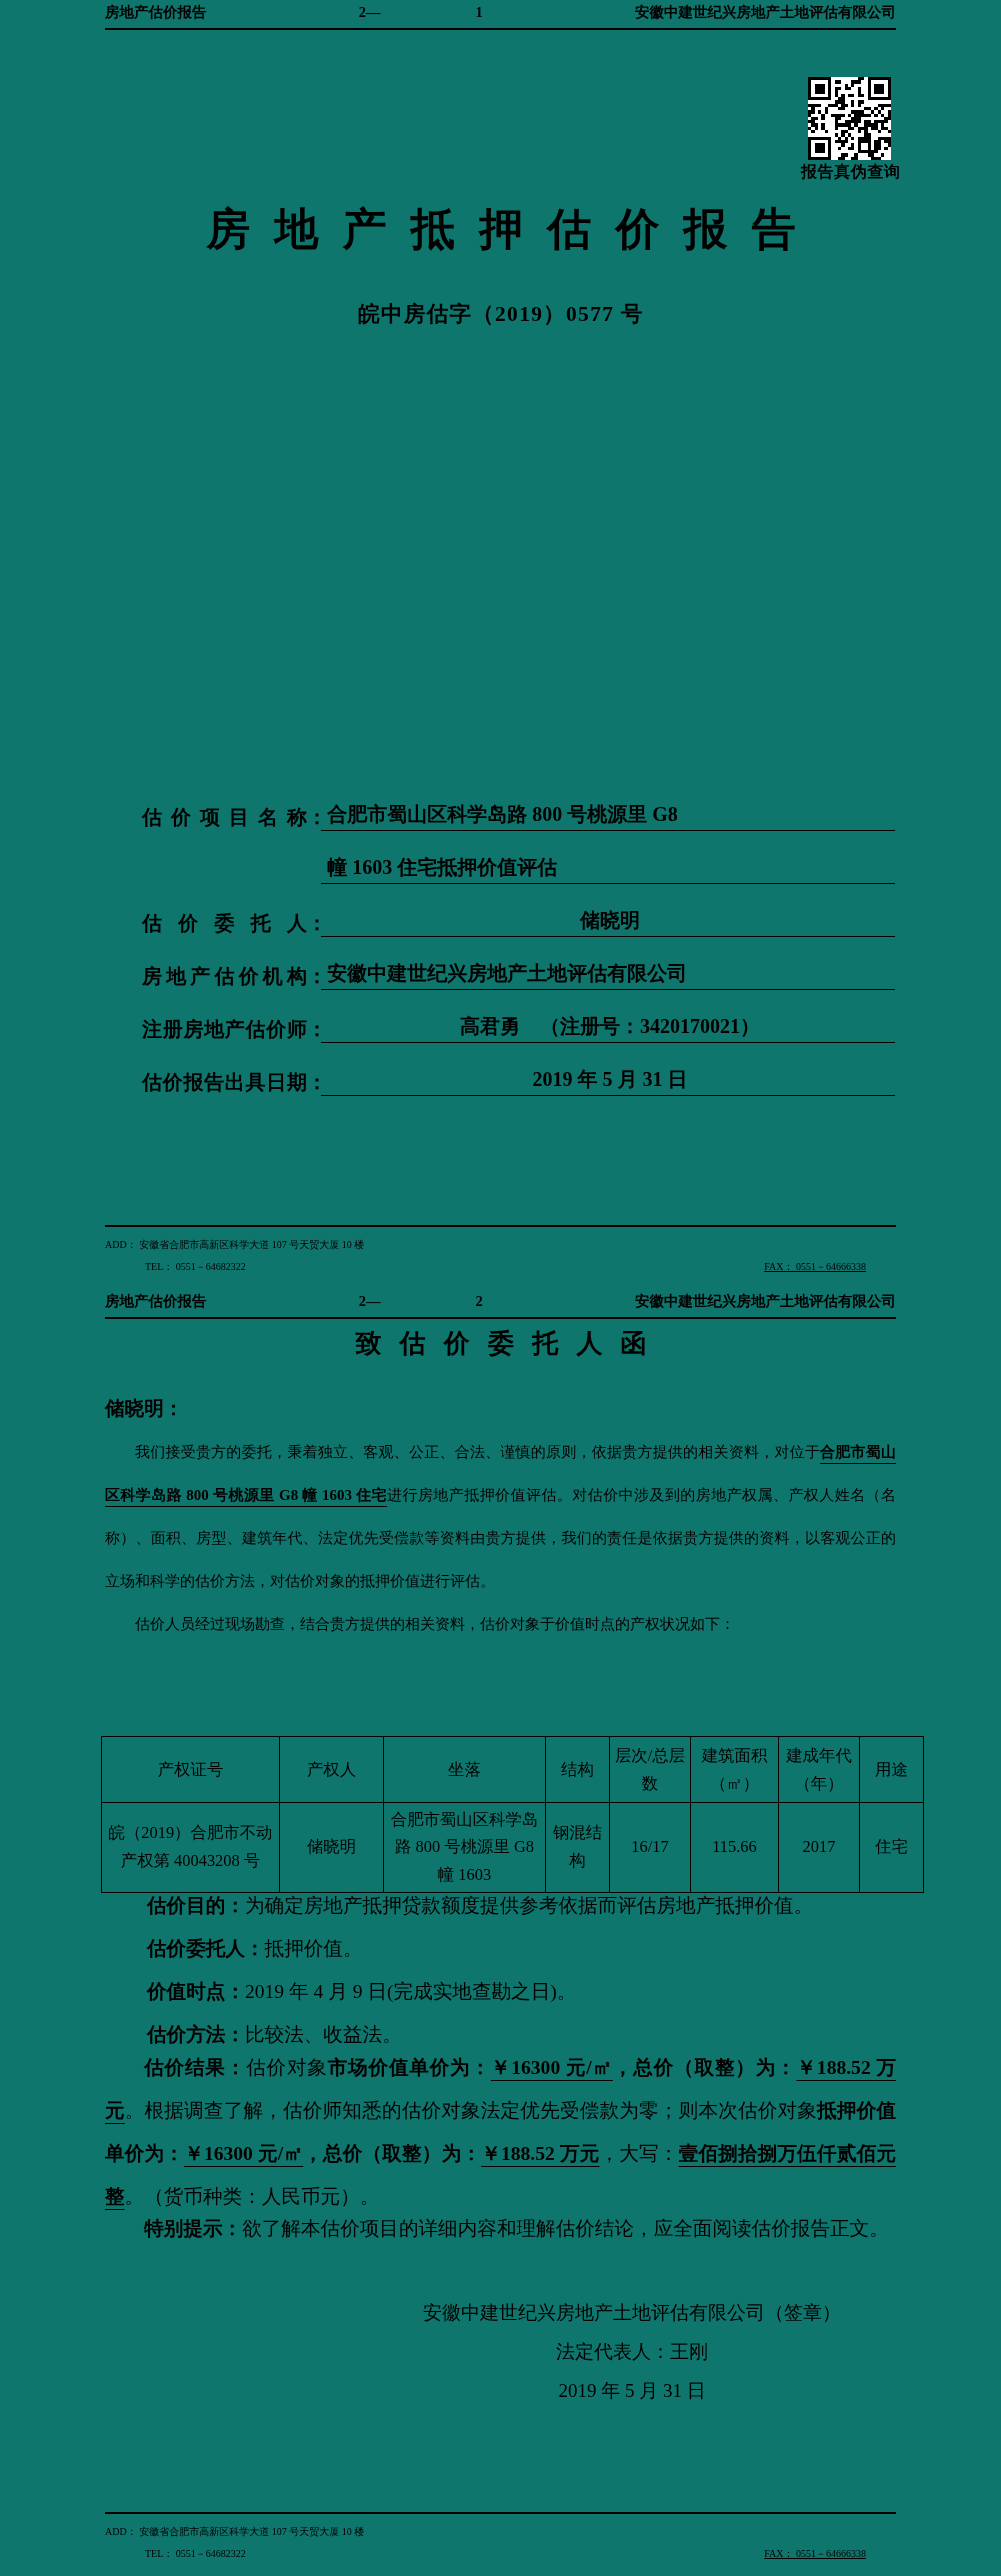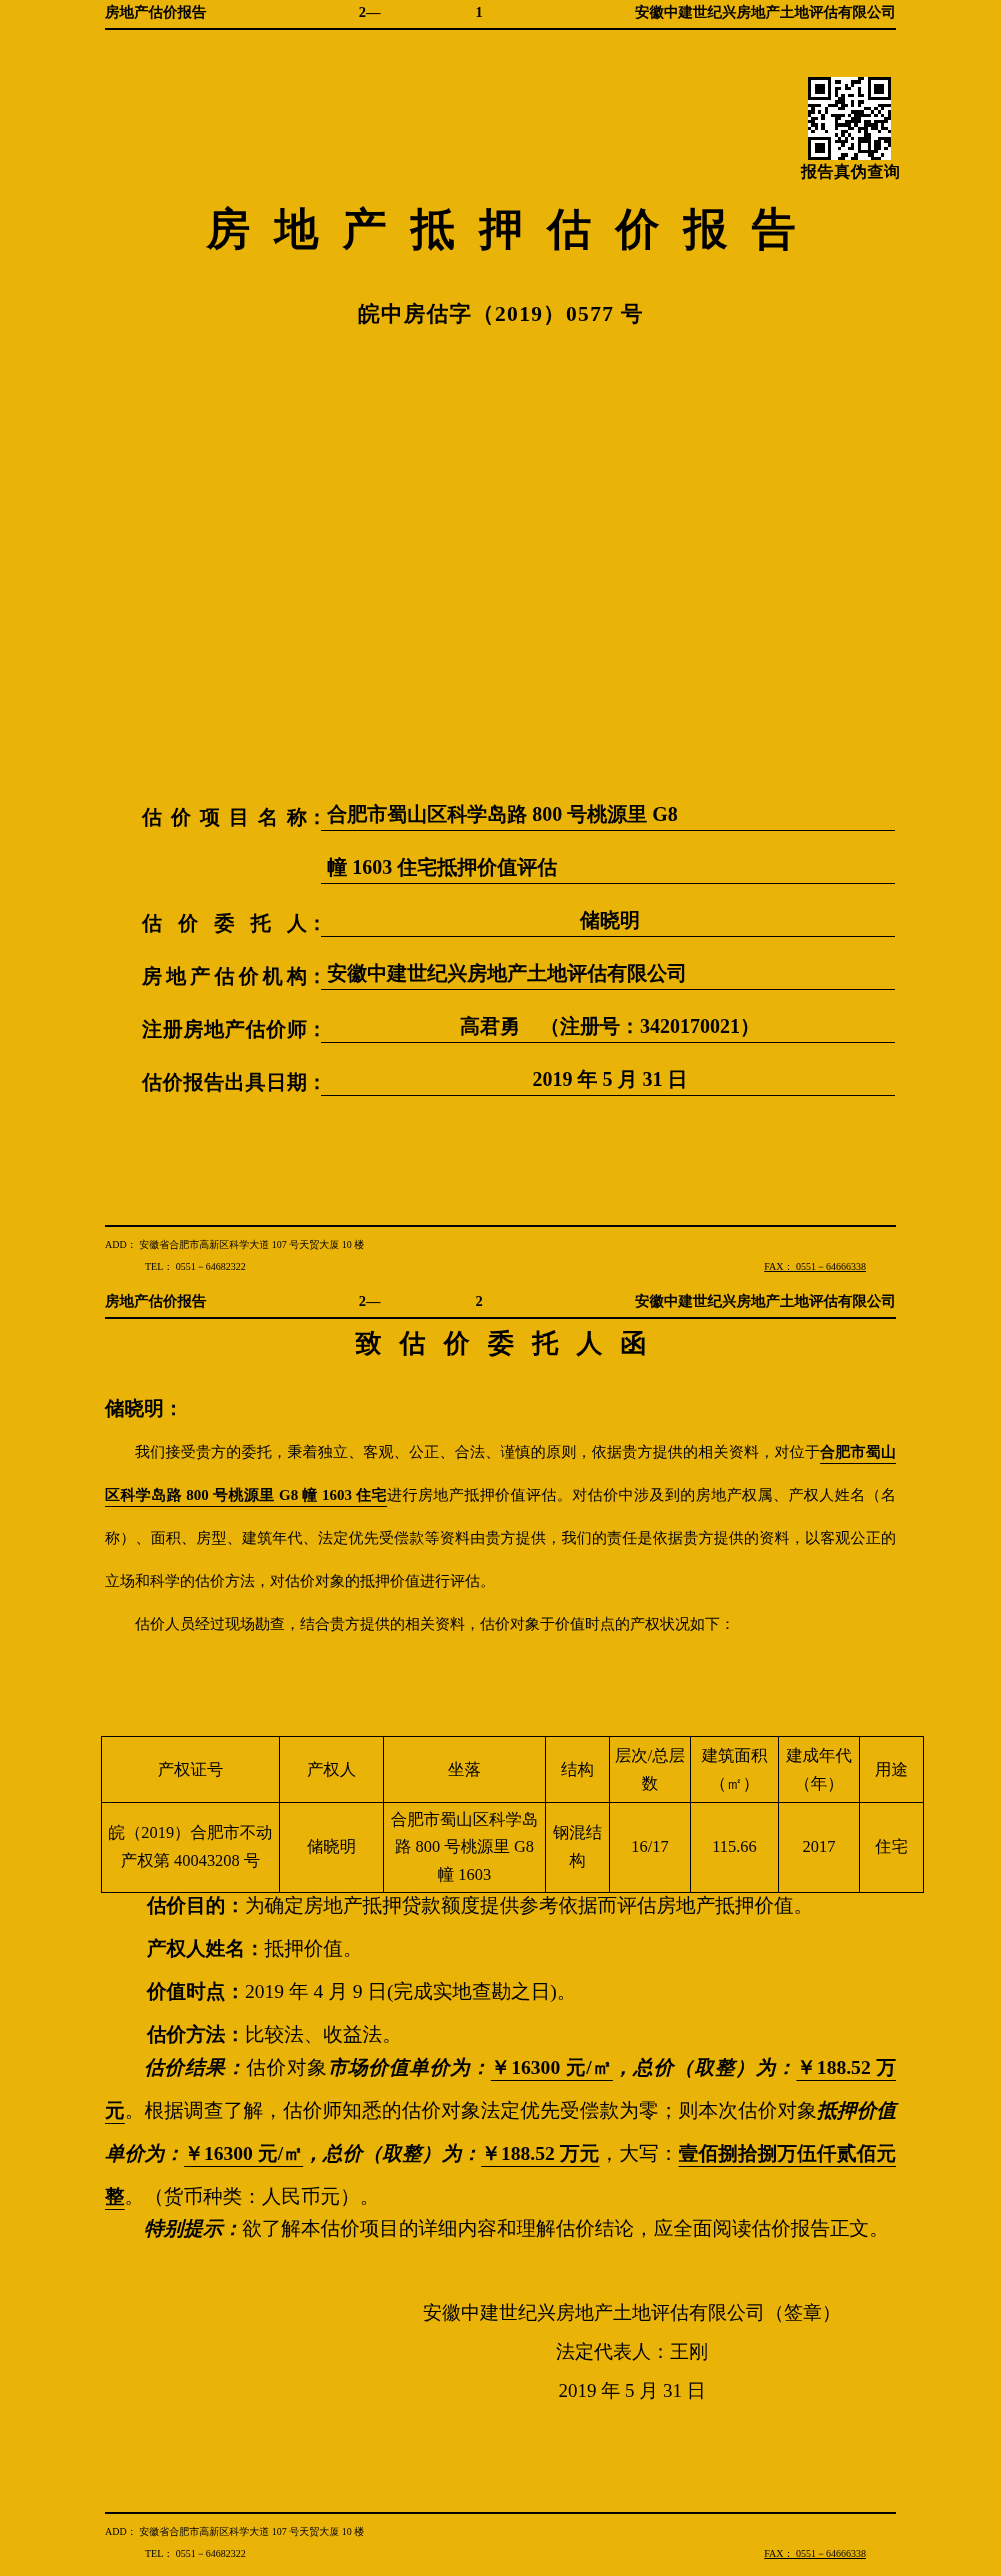--- a/index.html
+++ b/index.html
@@ -1,17 +1,17 @@
 <!DOCTYPE html>
 <html style="font-size:10px"><head>
 <meta charset="utf-8">
 <style>
   html,body{margin:0;padding:0;background:#9a9a9a;}
   .doc{
-    position:relative;width:1002px;height:2576px;background:#eab308;
+    position:relative;width:1002px;height:2576px;background:#0f766e;
     font-family:"Liberation Serif","DejaVu Serif",serif;color:#000;overflow:hidden;
     margin:0 auto;
   }
   
   .runhead{
     position:absolute;left:105px;width:791px;display:flex;align-items:baseline;
     font-weight:700;font-size:14.5px;border-bottom:2.5px solid #000;padding-bottom:6.3px;white-space:nowrap;
   }
   .runhead .mid{flex:1;display:flex;justify-content:center;gap:95px;}
   
@@ -34,21 +34,21 @@
   .pg-footer{position:absolute;left:105px;width:791px;font-size:10px;}
   .pg-footer .rule{border-top:2.5px solid #000;margin-bottom:11.4px;}
   .pg-footer .row2{display:flex;margin-top:7.6px;margin-left:40px;}
   .pg-footer .fax{margin-left:auto;margin-right:30px;text-decoration:underline;}
   
   .p2-title{position:absolute;top:1326px;left:0;width:100%;text-align:center;font-size:26px;font-weight:700;
     letter-spacing:0.7em;text-indent:0.7em;white-space:nowrap;font-family:Liberation Serif, serif;}
   .salutation{position:absolute;top:1395px;left:105px;font-size:19.6px;font-weight:700;}
   .letter{position:absolute;top:1431px;left:105px;width:791px;font-size:15px;line-height:43px;text-align:justify;}
   .letter p{margin:0;text-indent:2em;}
-  .b{font-weight:700;font-style:italic;}
+  .b{font-weight:700;}
   .bu{font-weight:700;text-decoration:underline;text-underline-offset:5.7px;text-decoration-thickness:1.3px;}
   
   .ptable{position:absolute;top:1736px;left:101px;width:822px;border-collapse:collapse;table-layout:fixed;
     font-size:16.4px;text-align:center;}
   .ptable th,.ptable td{border:1.3px solid #000;font-weight:400;padding:2.5px 3.8px;line-height:1.7;vertical-align:middle;}
   .ptable thead tr{height:66px;}
   .ptable tbody tr{height:76px;}
   
   .kv{position:absolute;top:1884px;left:105px;width:791px;font-size:19.6px;line-height:43px;}
   .kv .item{padding-left:42px;}
@@ -380,21 +380,21 @@
         <td>16/17</td>
         <td>115.66</td>
         <td>2017</td>
         <td>住宅</td>
       </tr>
     </tbody>
   </table>
 
   <div class="kv">
     <div class="item"><span class="lbl">估价目的：</span><span>为确定房地产抵押贷款额度提供参考依据而评估房地产抵押价值。</span></div>
-    <div class="item"><span class="lbl">产权人姓名：</span><span>抵押价值。</span></div>
+    <div class="item"><span class="lbl">估价委托人：</span><span>抵押价值。</span></div>
     <div class="item"><span class="lbl">价值时点：</span><span>2019 年 4 月 9 日(完成实地查勘之日)。</span></div>
     <div class="item"><span class="lbl">估价方法：</span><span>比较法、收益法。</span></div>
   </div>
 
   <div class="result">
     <p><span class="b">估价结果：</span><span>估价对象</span><span class="b">市场价值单价为：</span><span class="bu">￥16300 元/㎡</span><span class="b">，总价（取整）为：</span><span class="bu">￥188.52 万元</span><span>。根据调查了解，估价师知悉的估价对象法定优先受偿款为零；则本次估价对象</span><span class="b">抵押价值单价为：</span><span class="bu">￥16300 元/㎡</span><span class="b">，总价（取整）为：</span><span class="bu">￥188.52 万元</span><span>，大写：</span><span class="bu">壹佰捌拾捌万伍仟贰佰元整</span><span>。（货币种类：人民币元）。</span></p>
   </div>
 
   <div class="notice">
     <p><span class="b">特别提示：</span><span>欲了解本估价项目的详细内容和理解估价结论，应全面阅读估价报告正文。</span></p>

